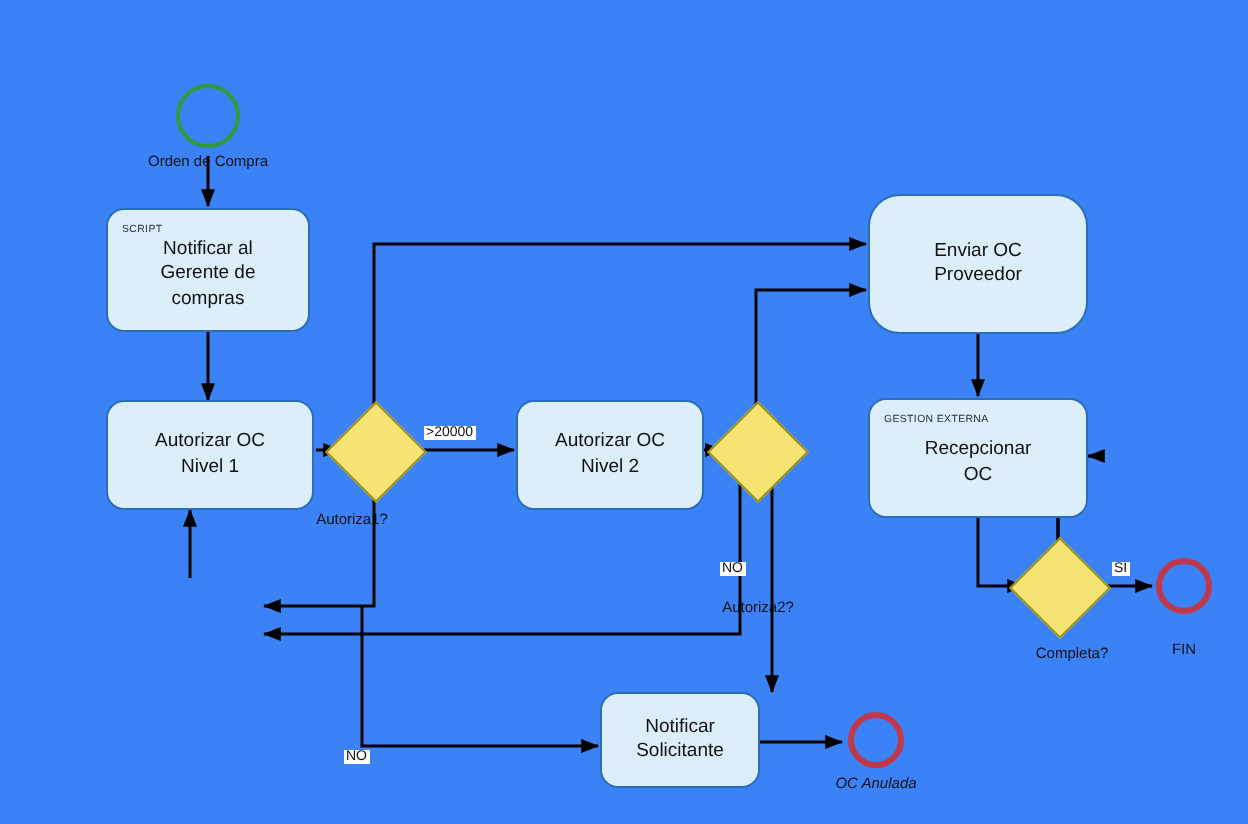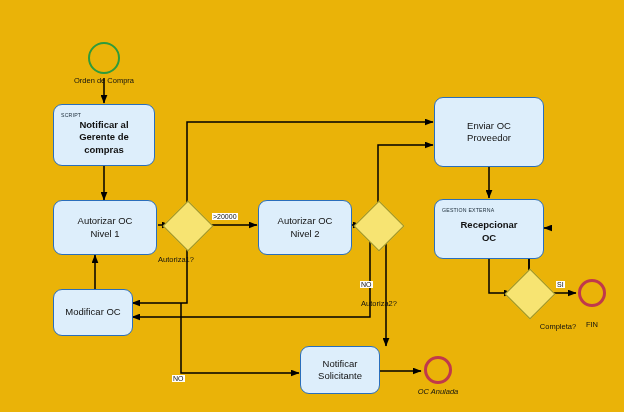--- a/index.html
+++ b/index.html
@@ -4,21 +4,21 @@
 <style>
   html, body {
     margin: 0;
     padding: 0;
     background: #ffffff;
   }
   #canvas {
     position: relative;
     width: 624px;
     height: 412px;
-    background: #eab308;
+    background: #3b82f6;
     overflow: hidden;
     font-family: "Liberation Sans", sans-serif;
   }
   #edges {
     position: absolute;
     left: 0;
     top: 0;
     width: 624px;
     height: 412px;
   }
@@ -49,21 +49,20 @@
     position: absolute;
     top: 4px;
     left: 7px;
     font-size: 5.2px;
     letter-spacing: 0.2px;
     color: #20303d;
     text-align: left;
   }
   .task.hashead .tlabel {
     margin-top: 5px;
-    font-weight: bold;
   }
   
   .gateway {
     width: 34px;
     height: 34px;
     background: #f7e472;
     border: 1.5px solid #9a9021;
     transform: rotate(45deg);
     z-index: 3;
   }
@@ -188,44 +187,41 @@
 Nivel 2</span>
   </div>
 
   <div class="gwwrap" style="left:361px; top:208px;">
     <div class="gateway"></div>
   </div>
   <div class="lbl c" style="left:379px; top:255px;margin-top:44px;">Autoriza2?</div>
 
   <div class="edgelbl" style="left:360px; top:281px;">NO</div>
 
-  <div class="node task" style="left:434px; top:97px; width:110px; height:70px;">
+  <div class="node task" style="left:434px; top:97px; width:110px; height:70px;border-radius:16px;">
     <span class="tlabel">Enviar OC
 Proveedor</span>
   </div>
 
   <div class="node task hashead" style="left:434px; top:199px; width:110px; height:60px;">
     <span class="thead">GESTION EXTERNA</span>
     <span class="tlabel">Recepcionar
 OC</span>
   </div>
 
   <div class="gwwrap" style="left:512px; top:276px;">
     <div class="gateway"></div>
   </div>
-  <div class="lbl c" style="left:550px; top:322px;padding-left:16px;">Completa?</div>
+  <div class="lbl c" style="left:528px; top:322px;padding-left:16px;">Completa?</div>
 
   <div class="edgelbl" style="left:556px; top:281px;">SI</div>
 
   <div class="node event end" style="left:578px; top:279px; width:28px; height:28px;"></div>
   <div class="lbl c" style="left:592px; top:320px;">FIN</div>
 
-  <div class="node task" style="left:53px; top:289px; width:80px; height:47px;">
-    <span class="tlabel">Modificar OC</span>
-  </div>
 
   <div class="edgelbl" style="left:172px; top:375px;">NO</div>
 
   <div class="node task" style="left:300px; top:346px; width:80px; height:48px;">
     <span class="tlabel">Notificar
 Solicitante</span>
   </div>
 
   <div class="node event end" style="left:424px; top:356px; width:28px; height:28px;"></div>
   <div class="lbl c" style="left:438px; top:387px;font-style:italic;">OC Anulada</div>

